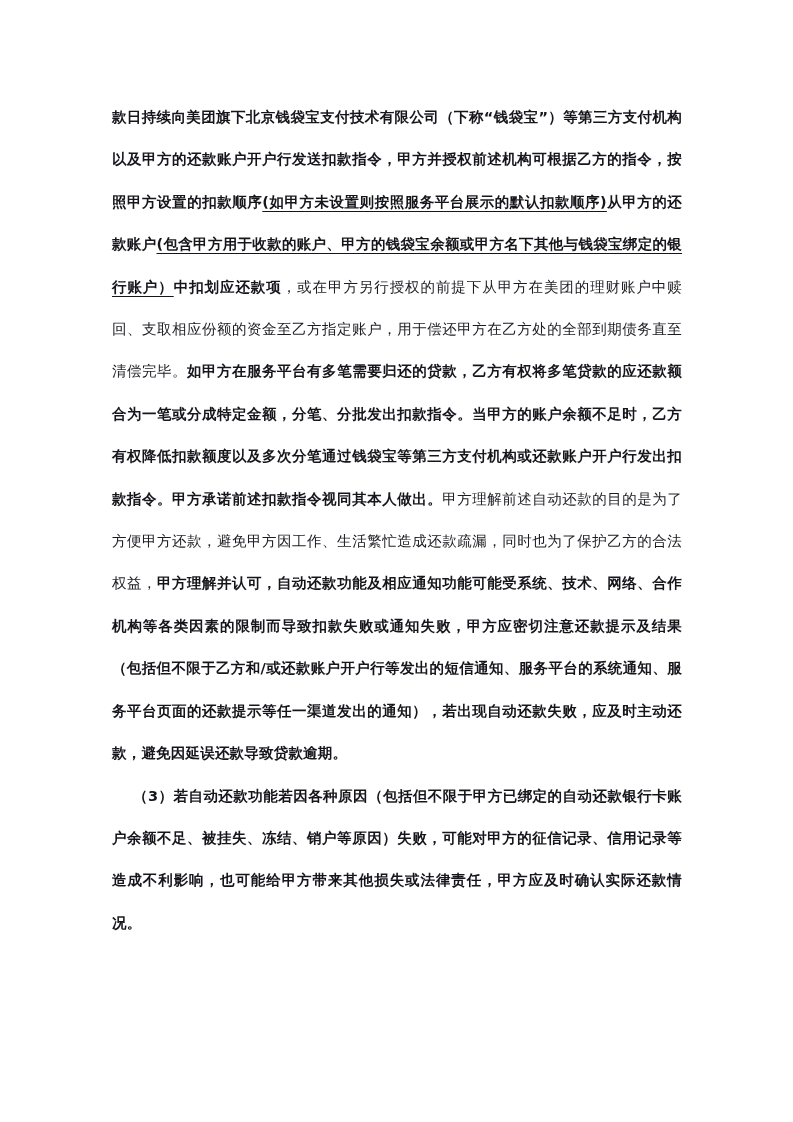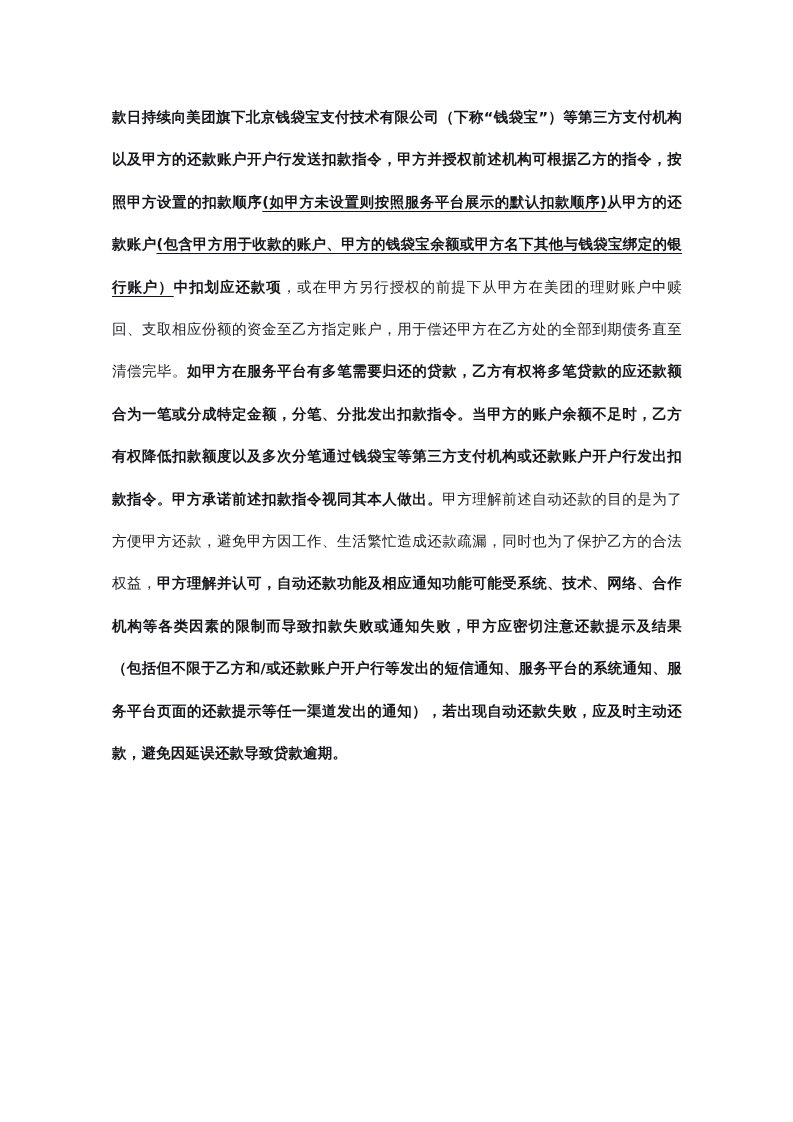--- a/index.html
+++ b/index.html
@@ -49,14 +49,15 @@
     text-decoration-thickness: 1px;
     text-underline-offset: 3.5px;
   }
 </style>
 </head>
 <body>
 
 <div id="page">
   <div id="text-column">
       <p class="para"><span class="run b">款日持续向美团旗下北京钱袋宝支付技术有限公司（下称“钱袋宝”）等第三方支付机构以及甲方的还款账户开户行发送扣款指令，甲方并授权前述机构可根据乙方的指令，按照甲方设置的扣款顺序</span><span class="run b u">(如甲方未设置则按照服务平台展示的默认扣款顺序)</span><span class="run b">从甲方的还款账户</span><span class="run b u">(包含甲方用于收款的账户、甲方的钱袋宝余额或甲方名下其他与钱袋宝绑定的银行账户）</span><span class="run b">中扣划应还款项</span><span class="run">，或在甲方另行授权的前提下从甲方在美团的理财账户中赎回、支取相应份额的资金至乙方指定账户，用于偿还甲方在乙方处的全部到期债务直至清偿完毕。</span><span class="run b">如甲方在服务平台有多笔需要归还的贷款，乙方有权将多笔贷款的应还款额合为一笔或分成特定金额，分笔、分批发出扣款指令。当甲方的账户余额不足时，乙方有权降低扣款额度以及多次分笔通过钱袋宝等第三方支付机构或还款账户开户行发出扣款指令。甲方承诺前述扣款指令视同其本人做出。</span><span class="run">甲方理解前述自动还款的目的是为了方便甲方还款，避免甲方因工作、生活繁忙造成还款疏漏，同时也为了保护乙方的合法权益，</span><span class="run b">甲方理解并认可，自动还款功能及相应通知功能可能受系统、技术、网络、合作机构等各类因素的限制而导致扣款失败或通知失败，甲方应密切注意还款提示及结果（包括但不限于乙方和/或还款账户开户行等发出的短信通知、服务平台的系统通知、服务平台页面的还款提示等任一渠道发出的通知），若出现自动还款失败，应及时主动还款，避免因延误还款导致贷款逾期。</span></p>
+      <p class="para indent"><span class="run b">（3）若自动还款功能若因各种原因（包括但不限于甲方已绑定的自动还款银行卡账户余额不足、被挂失、冻结、销户等原因）失败，可能对甲方的征信记录、信用记录等造成不利影响，也可能给甲方带来其他损失或法律责任，甲方应及时确认实际还款情况。</span></p>
     </div>
 </div>
 
 </body></html>

